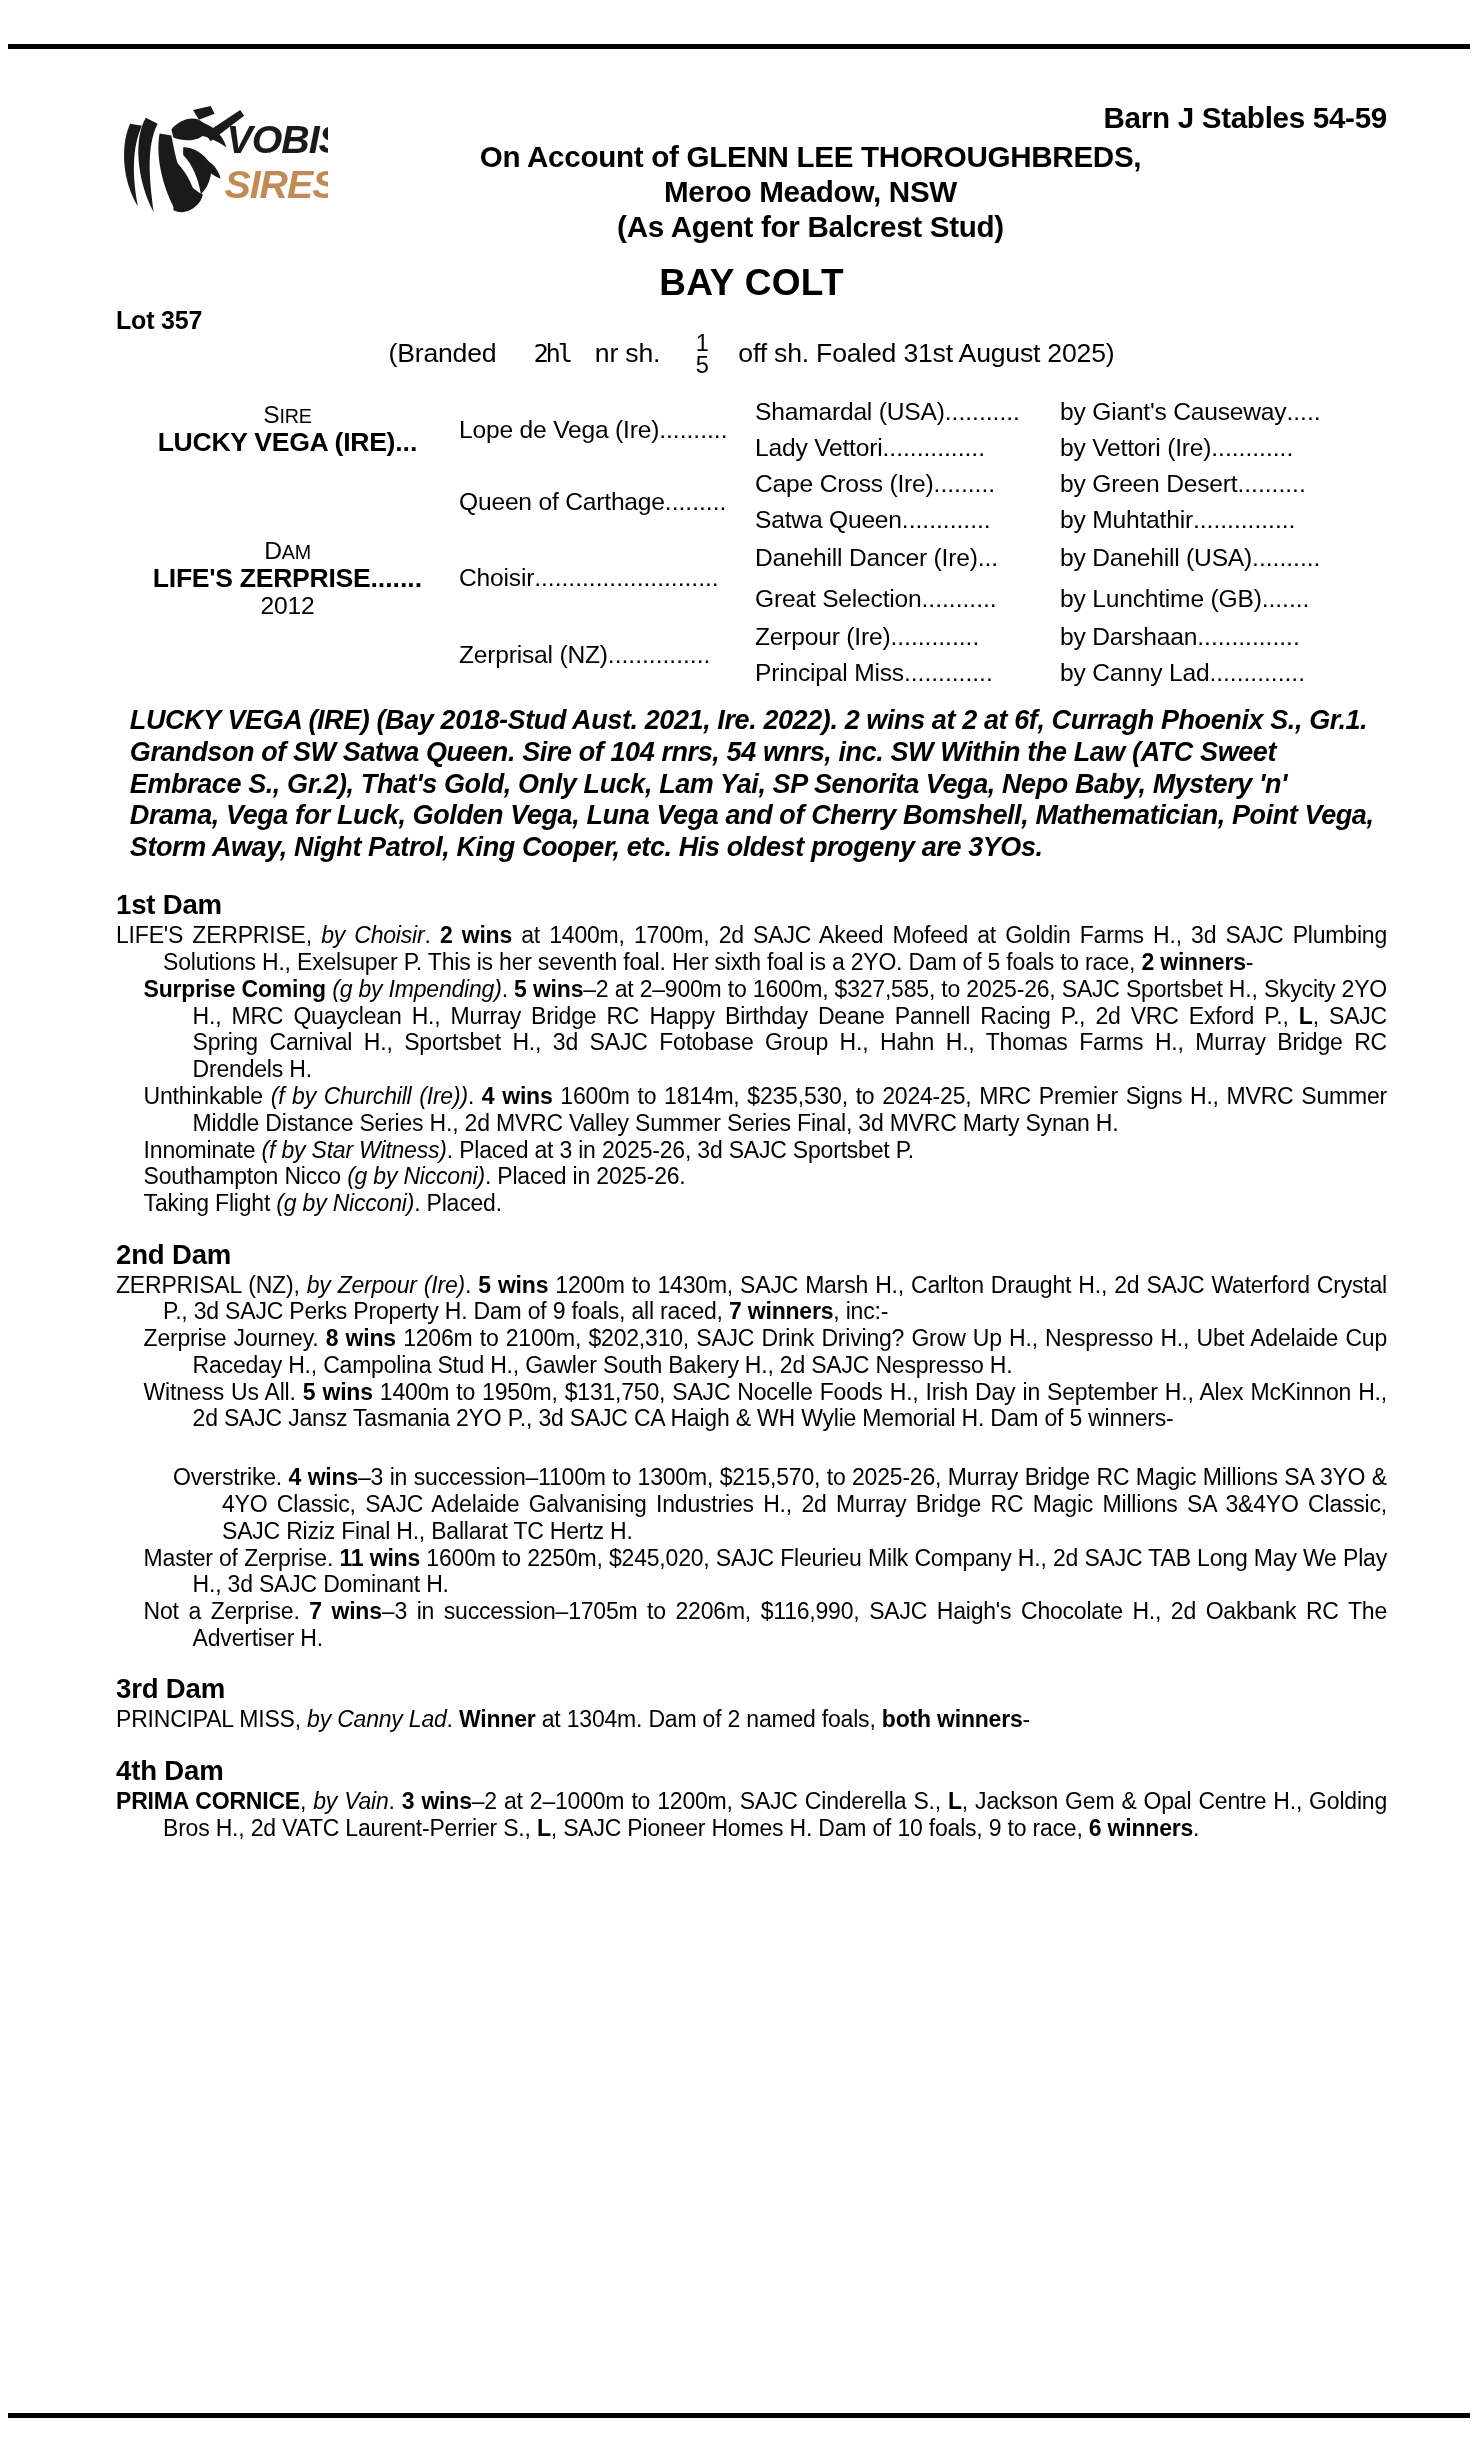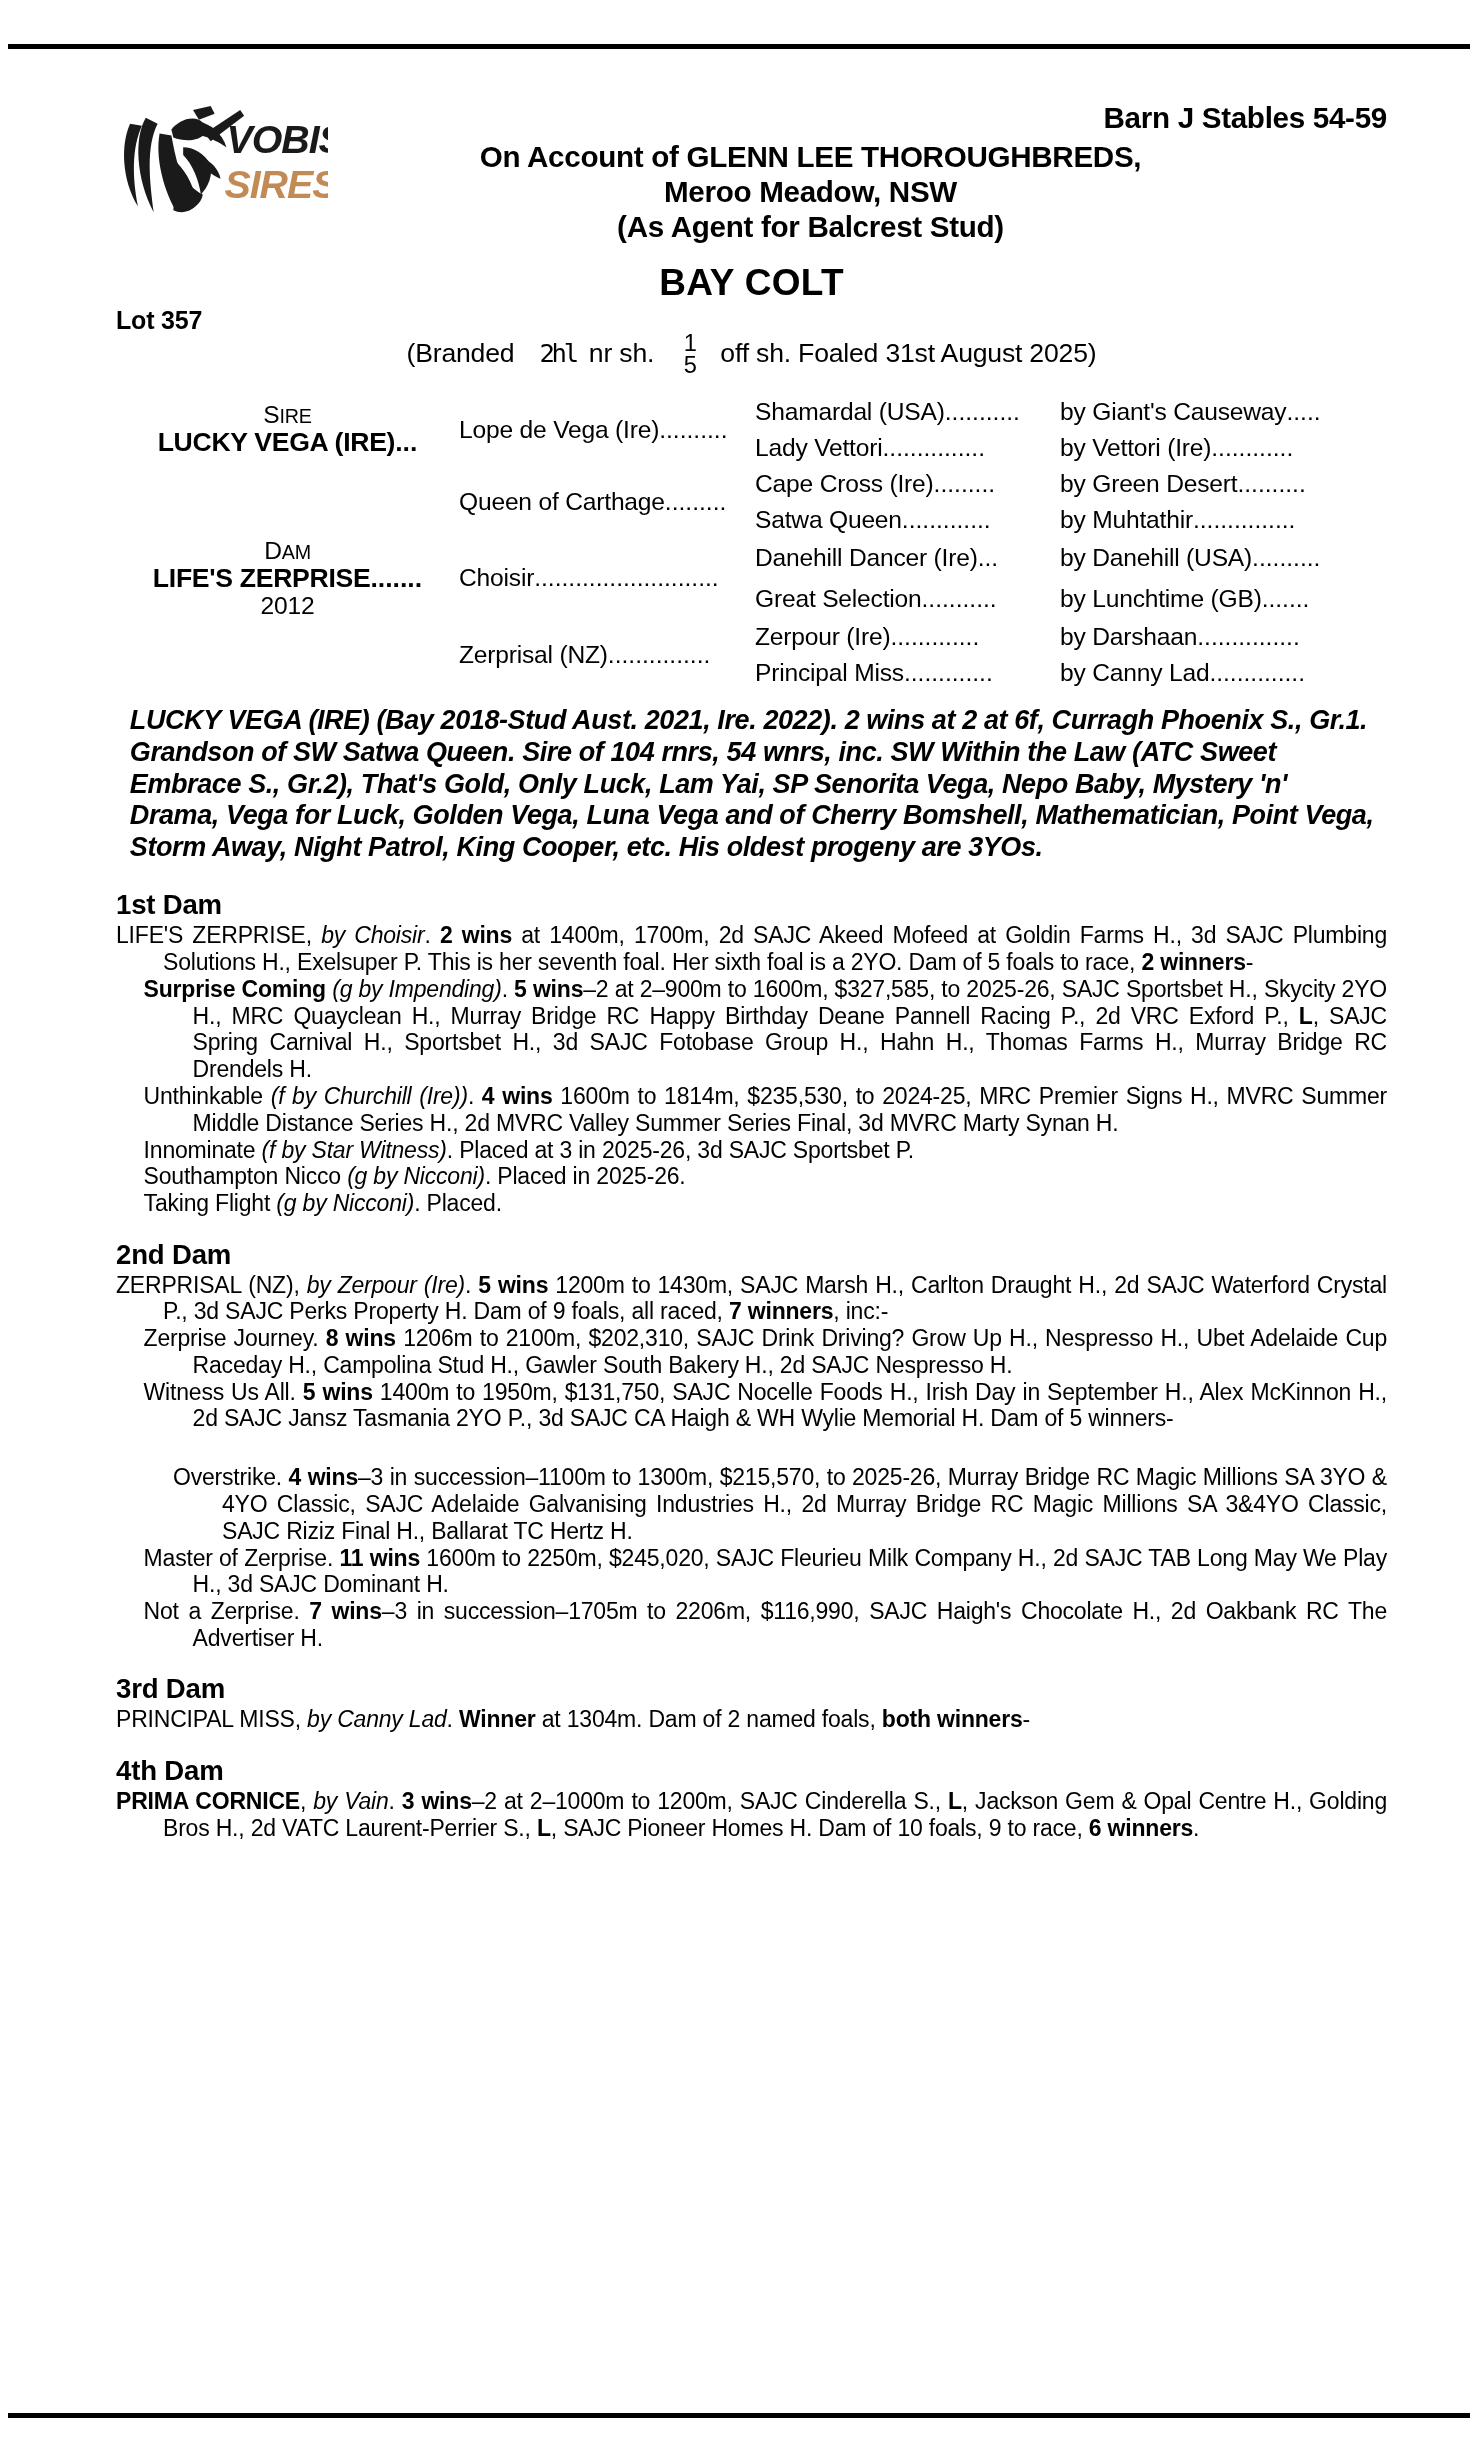--- a/index.html
+++ b/index.html
@@ -106,21 +106,21 @@
     text-align: center;
     font-size: 26.6px;
     letter-spacing: -0.2px;
     margin-top: 3.9px;
     height: 47px;
     position: relative;
   }
   .brandline .inner {
     display: inline-flex;
     align-items: center;
-    gap: 2px;
+    gap: 8px;
     white-space: nowrap;
   }
   .brandsym {
     font-family: "DejaVu Sans Mono", monospace;
     font-size: 25.6px;
     letter-spacing: -3.4px;
     margin: 0 2px 0 14px;
   }
   .frac {
     display: inline-flex;

